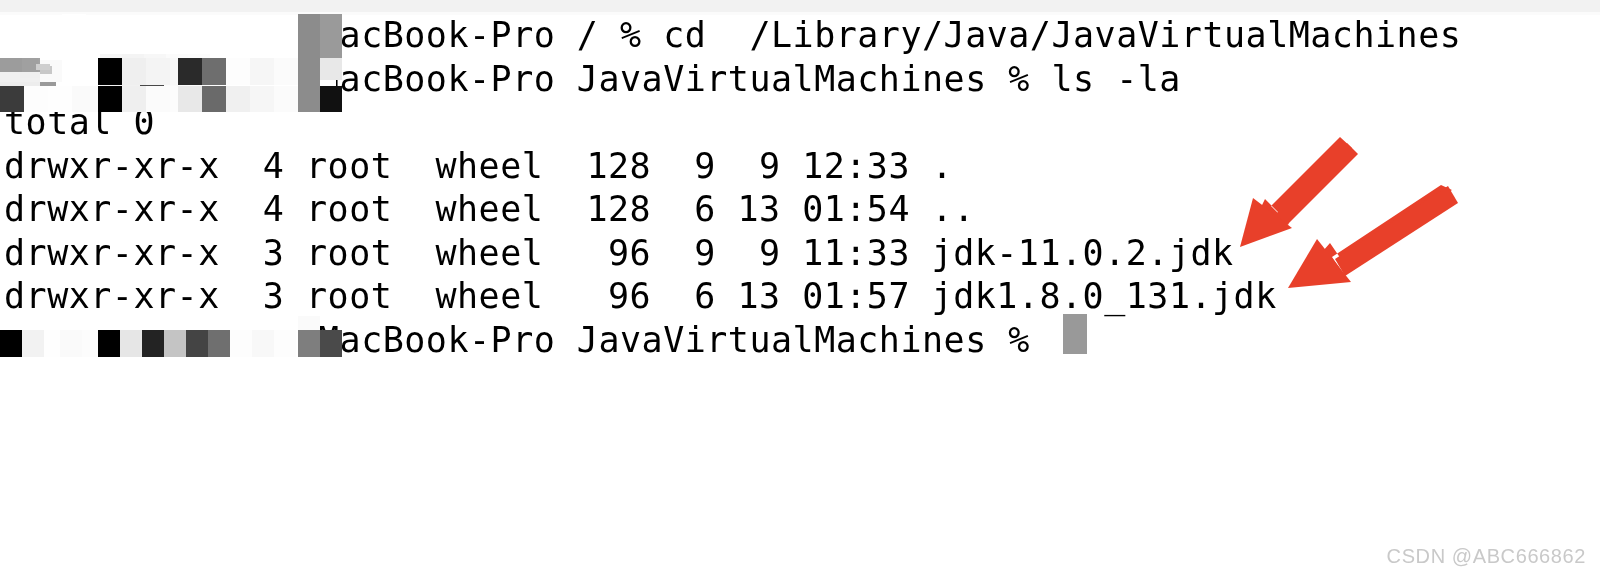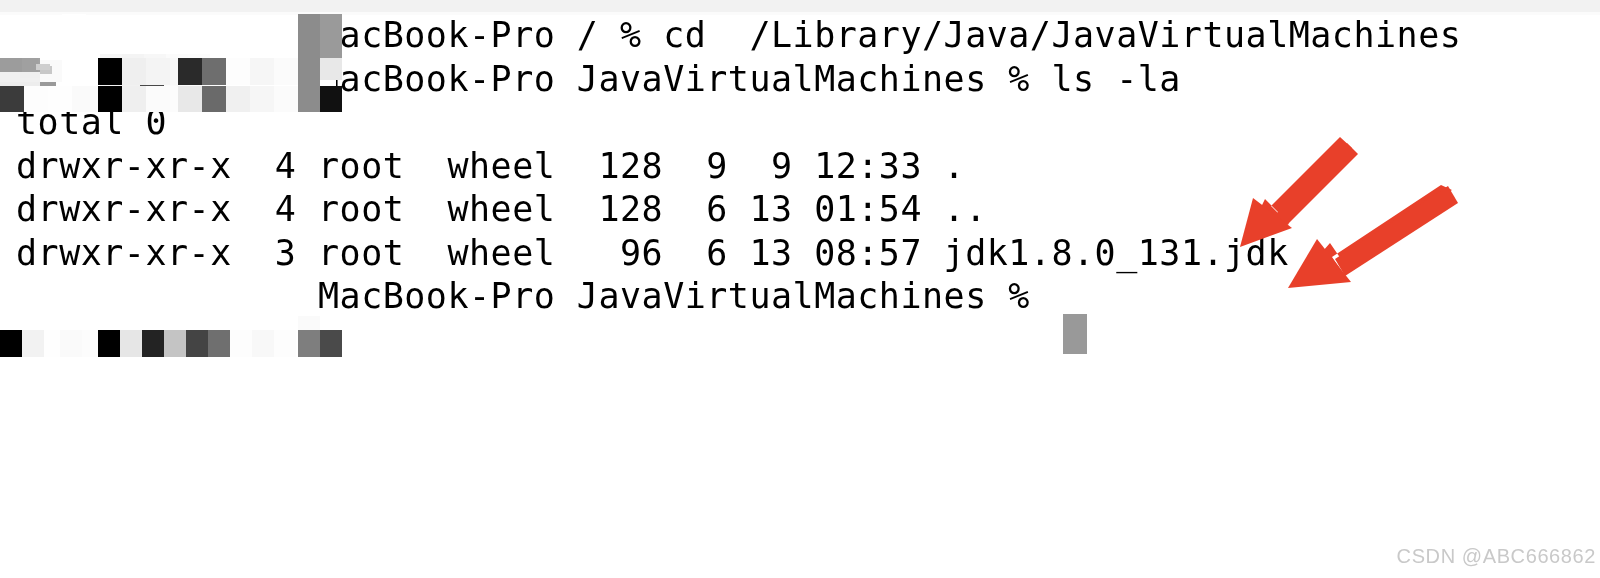--- a/index.html
+++ b/index.html
@@ -38,21 +38,21 @@
   }
   .line {
     position: relative;
     height: 43.5px;
     line-height: 43.5px;
     white-space: pre;
     font-family: "DejaVu Sans Mono", monospace;
     font-size: 35px;
     letter-spacing: 0.5px;
     color: #000000;
-    padding-left: 16px;
+    padding-left: 4px;
     box-sizing: border-box;
   }
 
   
   .mosaic {
     position: absolute;
     pointer-events: none;
   }
   .mblk {
     position: absolute;
@@ -68,21 +68,21 @@
   .arrows {
     position: absolute;
     left: 0; top: 0;
     width: 1600px; height: 578px;
     pointer-events: none;
   }
 
   
   .watermark {
     position: absolute;
-    right: 4px;
+    right: 14px;
     bottom: 10px;
     font-family: "Liberation Sans", sans-serif;
     font-size: 20px;
     color: #c9c9c9;
     letter-spacing: 0.6px;
     white-space: pre;
   }
 </style>
 </head>
 <body>
@@ -91,21 +91,22 @@
 
   <div class="chrome-strip"></div>
   <div class="chrome-strip-b"></div>
 
   <div class="term">
     <div class="line" style="padding-left:318px;">MacBook-Pro / % cd  /Library/Java/JavaVirtualMachines</div>
     <div class="line" style="padding-left:318px;">MacBook-Pro JavaVirtualMachines % ls -la</div>
     <div class="line">total 0</div>
     <div class="line">drwxr-xr-x  4 root  wheel  128  9  9 12:33 .</div>
     <div class="line">drwxr-xr-x  4 root  wheel  128  6 13 01:54 ..</div>
-    <div class="line">drwxr-xr-x  3 root  wheel   96  6 13 08:57 jdk1.8.0_131.jdk</div>
+    <div class="line">drwxr-xr-x  3 root  wheel   96  9  9 11:33 jdk-11.0.2.jdk</div>
+    <div class="line">drwxr-xr-x  3 root  wheel   96  6 13 01:57 jdk1.8.0_131.jdk</div>
     <div class="line" style="padding-left:318px;">MacBook-Pro JavaVirtualMachines % </div>
   </div>
 
   <div class="mosaic" style="left:0px;top:14px;width:345px;height:80px;">
     <div class="mblk" style="left:0px;  top:46px; width:56px; height:26px; background:#9a9a9a;"></div>
     <div class="mblk" style="left:0px;  top:58px; width:62px; height:10px; background:#f0f0f0;"></div>
     <div class="mblk" style="left:0px;  top:72px; width:48px; height:10px; background:#ededed;"></div>
     <div class="mblk" style="left:40px; top:46px; width:22px; height:22px; background:#fafafa;"></div>
     <div class="mblk" style="left:38px; top:52px; width:14px; height:8px;  background:#c8c8c8;"></div>
     <div class="mblk" style="left:62px; top:0px;  width:24px; height:44px; background:#ffffff;"></div>

